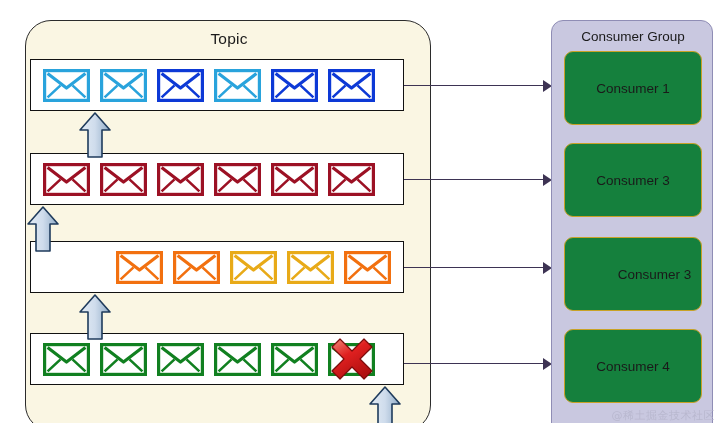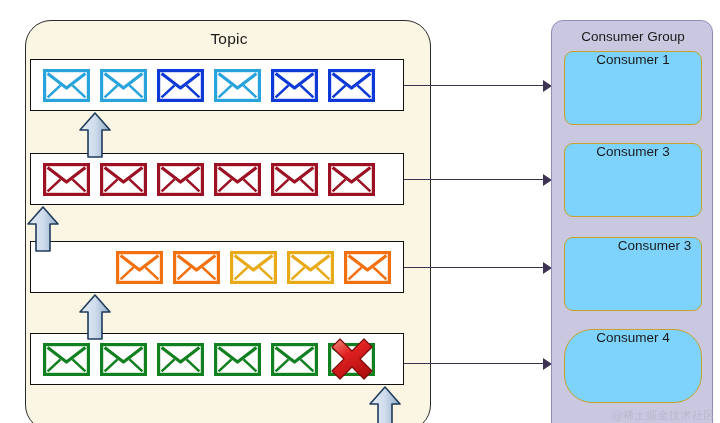--- a/index.html
+++ b/index.html
@@ -56,25 +56,25 @@
     position:absolute;left:551px;top:4px;width:162px;height:415px;
     background:#c9c8e0;border:1.6px solid #8f8db5;border-radius:12px;
     box-sizing:border-box;
   }
   .cg-title{
     position:absolute;left:0;top:8px;width:162px;text-align:center;
     font-size:13.5px;color:#1a1a1a;
   }
   .consumer{
     position:absolute;left:12px;width:138px;height:74px;
-    background:#7dd3fc;border:1.4px solid #c8a227;border-radius:9px;
-    box-sizing:border-box;display:flex;justify-content:center;
+    background:#15803d;border:1.4px solid #c8a227;border-radius:9px;
+    box-sizing:border-box;display:flex;align-items:center;justify-content:center;
     font-size:13.5px;color:#1a1a1a;
   }
-  .c1{top:30px;} .c2{top:122px;} .c3{top:216px;padding-left:43px;} .c4{top:308px;border-radius:28px;}
+  .c1{top:30px;} .c2{top:122px;} .c3{top:216px;padding-left:43px;} .c4{top:308px;}
 
   .watermark{
     position:absolute;left:570px;top:392px;width:145px;text-align:right;
     font-size:11px;color:#b9b8cf;letter-spacing:.5px;
     font-family:"DejaVu Sans",sans-serif;
   }
 </style>
 </head>
 <body>
 

